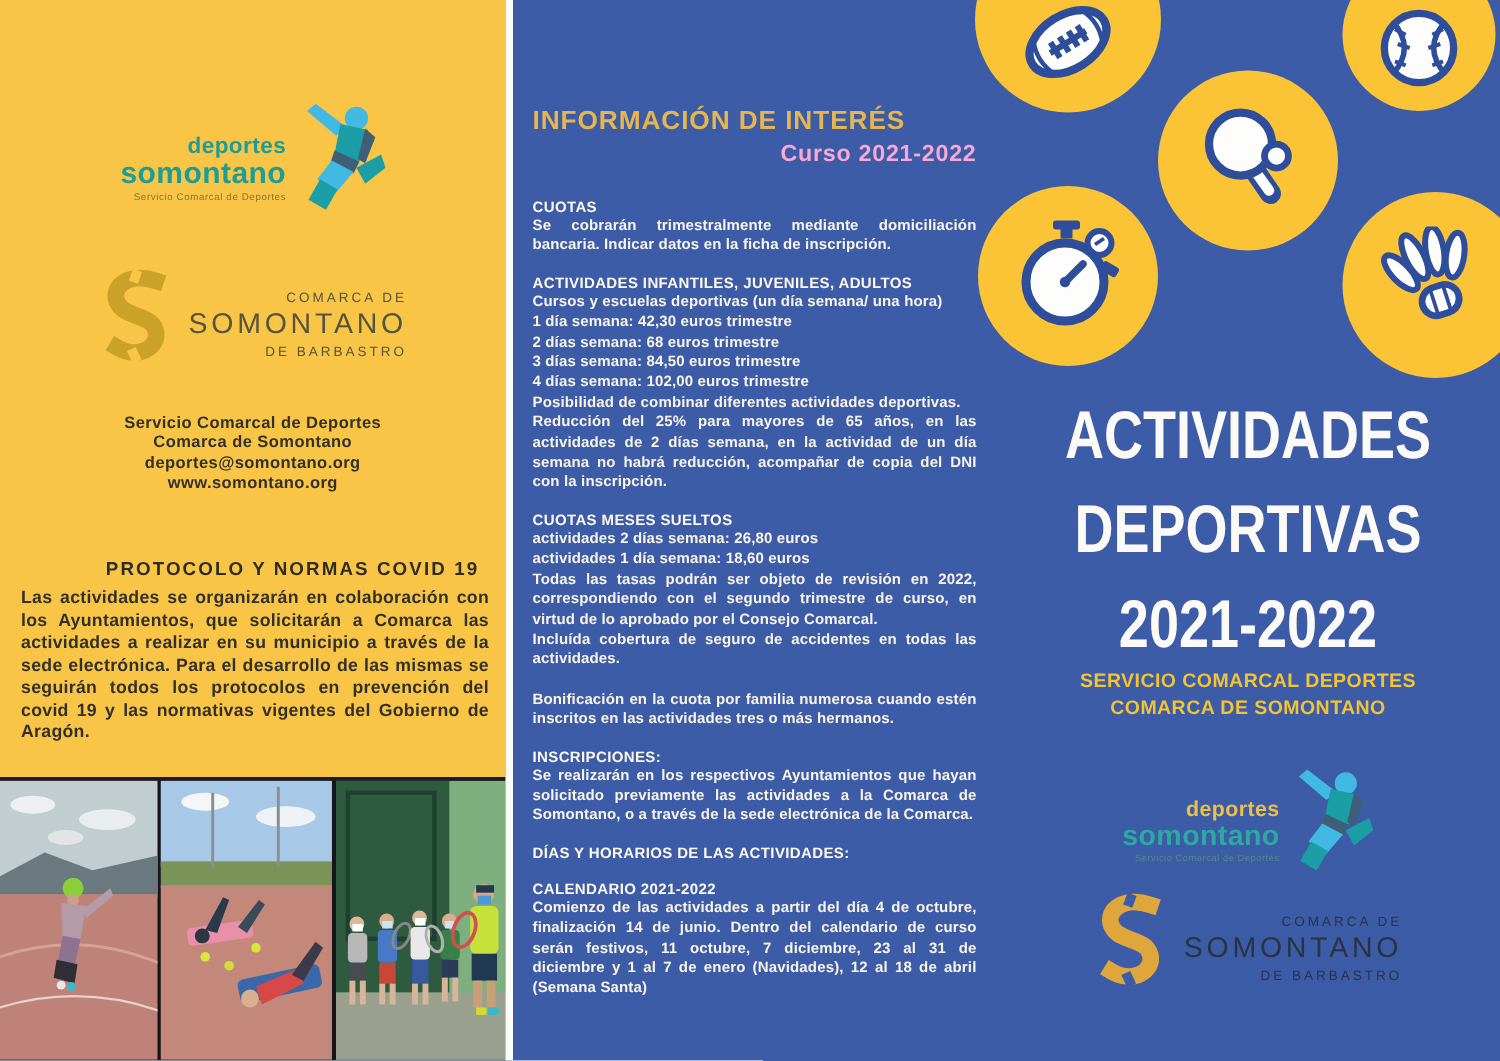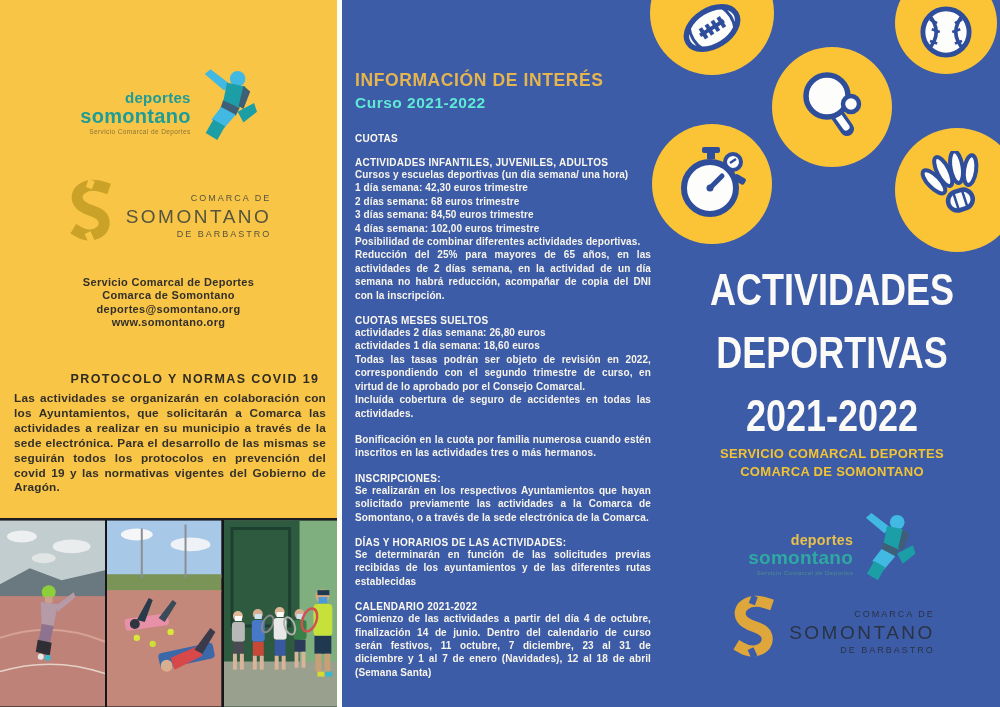--- a/index.html
+++ b/index.html
@@ -32,21 +32,21 @@
   .covid-body{position:absolute;left:14px;top:391px;width:312px;text-align:justify;
            font-weight:700;font-size:11.8px;line-height:14.9px;color:#33302A;letter-spacing:.2px;}
 
   .photo-strip{position:absolute;left:0;top:518px;width:337px;height:189px;
            display:flex;gap:2px;background:#15151a;border-top:2px solid #1c1c22;}
   .photo-strip svg{display:block;height:187px;}
 
   
   .center-content{position:absolute;left:355px;top:30px;width:296px;}
   .info-title{font-weight:700;font-size:17.5px;letter-spacing:.6px;color:#E6B54E;margin-top:40px;}
-  .info-subtitle{font-weight:700;font-size:15.5px;letter-spacing:.5px;color:#5eead4;margin-top:3px;}
+  .info-subtitle{font-weight:700;font-size:15.5px;letter-spacing:.5px;color:#f9a8d4;margin-top:3px;text-align:right;}
   .sections{margin-top:21px;}
   .sec{margin-bottom:13px;}
   .sec h3{margin:0;font-size:10px;font-weight:700;letter-spacing:.25px;color:#FCF8EE;}
   .sec h3:empty{display:none;}
   .sec p{margin:0;font-size:10px;font-weight:700;line-height:13.4px;
          text-align:justify;color:#F8F4E9;letter-spacing:.1px;}
 
   
   .sport-circle{position:absolute;border-radius:50%;background:#FBC437;
                 display:flex;align-items:center;justify-content:center;}
@@ -213,20 +213,21 @@
   </div>
 
   <div class="divider"></div>
 
   <div class="center-content">
     <div class="info-title">INFORMACIÓN DE INTERÉS</div>
     <div class="info-subtitle">Curso 2021-2022</div>
     <div class="sections">
       <div class="sec">
         <h3>CUOTAS</h3>
+        <p>Se cobrarán trimestralmente mediante domiciliación bancaria. Indicar datos en la ficha de inscripción.</p>
       </div>
       <div class="sec">
         <h3>ACTIVIDADES INFANTILES, JUVENILES, ADULTOS</h3>
         <p>Cursos y escuelas deportivas (un día semana/ una hora)</p>
         <p>1 día semana:  42,30 euros trimestre</p>
         <p>2 días semana: 68 euros trimestre</p>
         <p>3 días semana: 84,50 euros trimestre</p>
         <p>4 días semana: 102,00 euros trimestre</p>
         <p>Posibilidad de combinar diferentes actividades deportivas.</p>
         <p>Reducción del 25% para mayores de 65 años, en las actividades de 2 días semana, en la actividad de un día semana no habrá reducción, acompañar de copia del DNI con la inscripción.</p>
@@ -241,21 +242,20 @@
       <div class="sec">
 
         <p>Bonificación en la cuota por familia numerosa cuando estén inscritos en las actividades tres o más hermanos.</p>
       </div>
       <div class="sec">
         <h3>INSCRIPCIONES:</h3>
         <p>Se realizarán en los respectivos Ayuntamientos  que hayan solicitado previamente las actividades a la Comarca de Somontano, o a través de la sede electrónica de la Comarca.</p>
       </div>
       <div class="sec">
         <h3>DÍAS Y HORARIOS DE LAS ACTIVIDADES:</h3>
-        <p>Se determinarán en función de las solicitudes previas recibidas de los ayuntamientos y de las diferentes rutas establecidas</p>
       </div>
       <div class="sec">
         <h3>CALENDARIO 2021-2022</h3>
         <p>Comienzo de las actividades a partir del día 4 de octubre, finalización 14 de junio. Dentro del calendario de curso serán festivos, 11 octubre, 7 diciembre, 23 al 31 de diciembre y 1 al 7 de enero (Navidades), 12 al 18 de abril (Semana Santa)</p>
       </div>
     </div>
   </div>
 
   <div class="sport-circle" style="left:650px;top:-49px;width:124px;height:124px;">
     <span>

